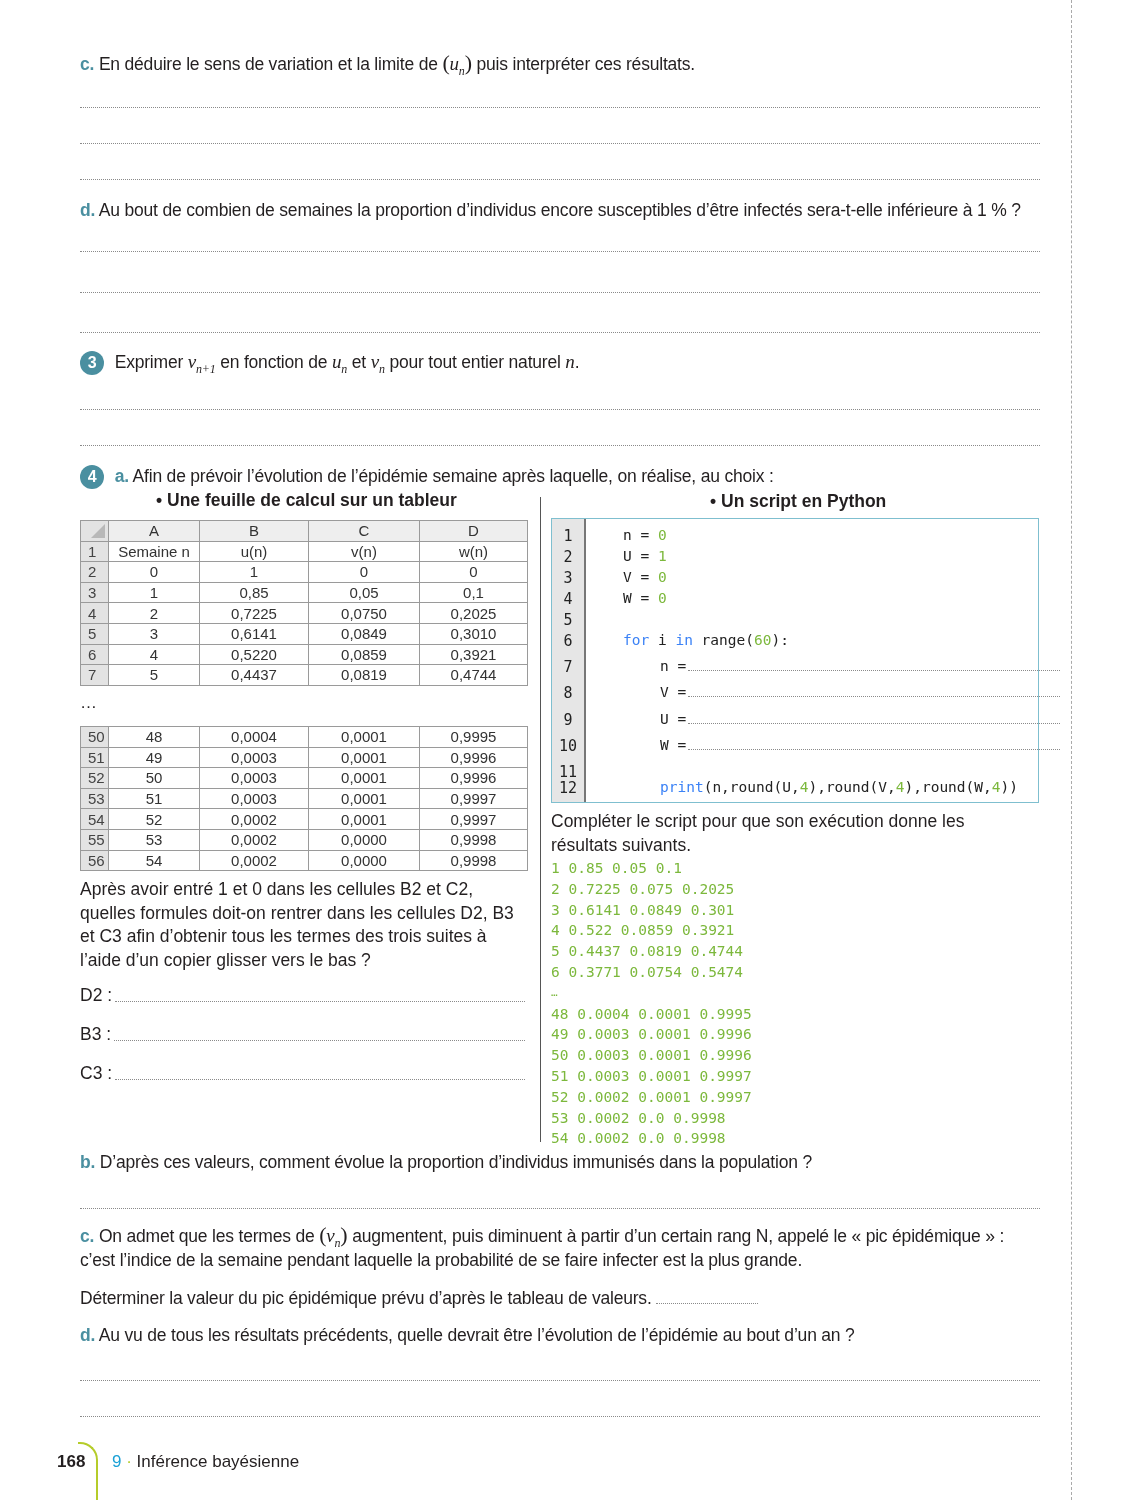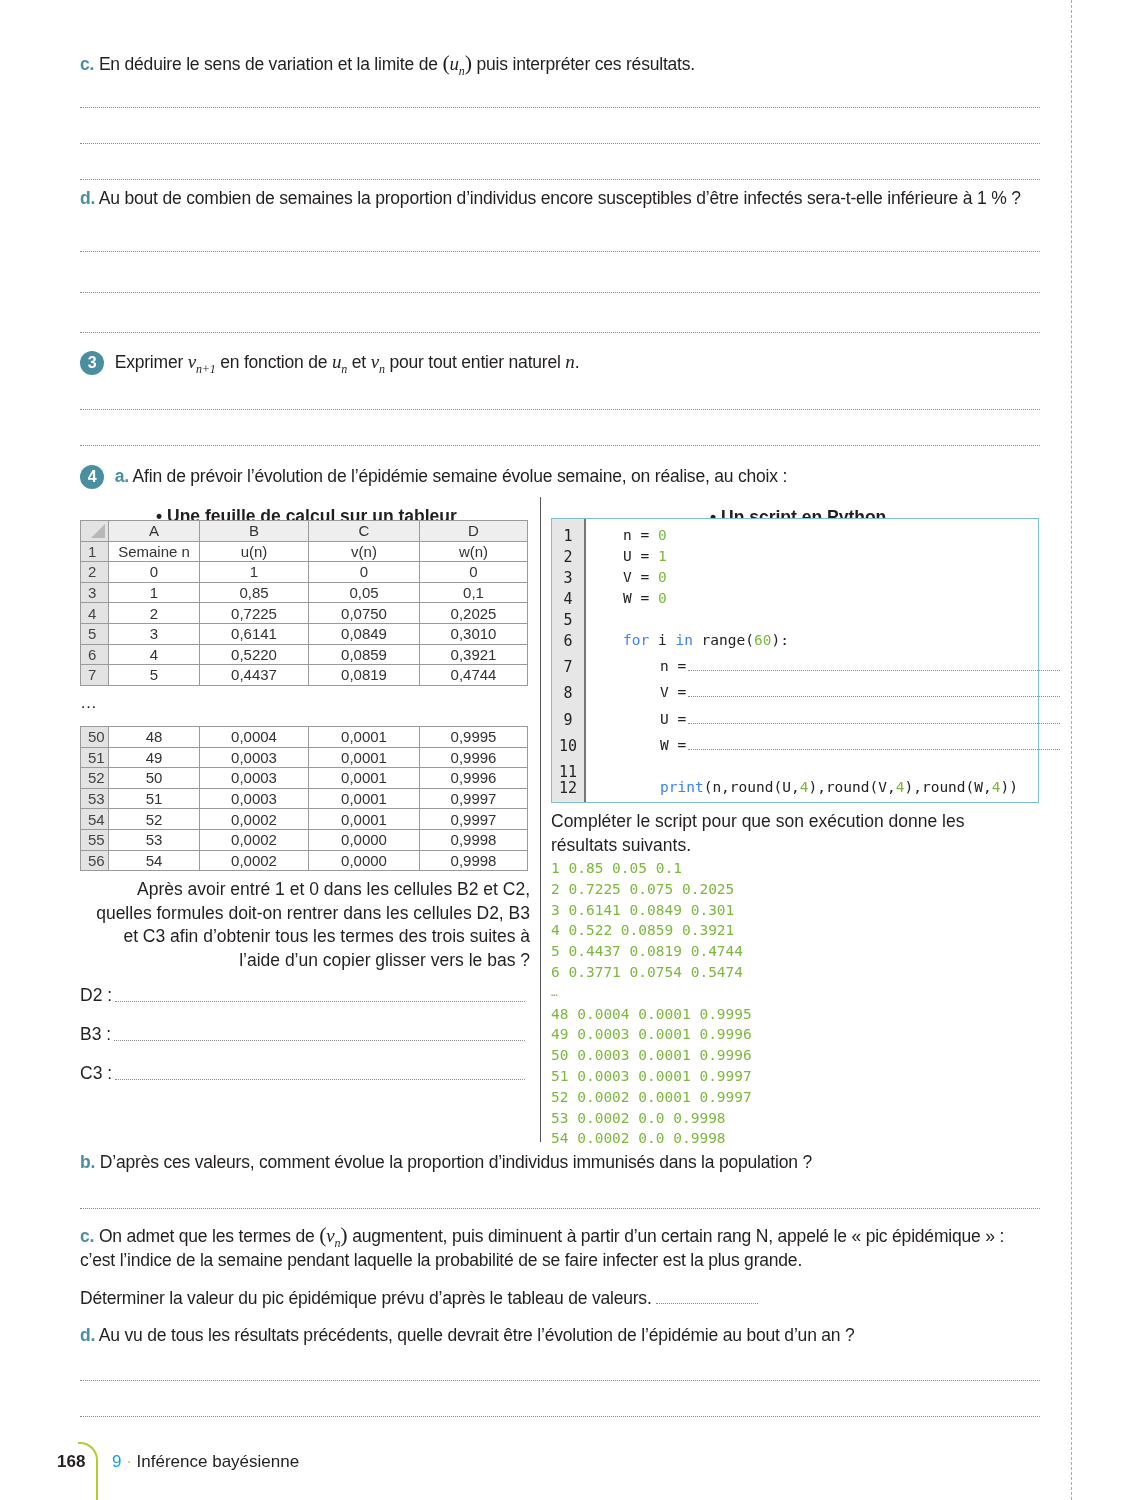--- a/index.html
+++ b/index.html
@@ -12,21 +12,21 @@
   .lbl { color: #4a8fa0; font-weight: bold; }
   .math { font-family: "Liberation Serif", serif; font-style: italic; font-size: 19px; }
   .math sub { font-size: 12px; }
   .paren { font-family: "Liberation Serif", serif; font-size: 22px; font-style: normal; }
   .dotline { position: absolute; left: 80px; width: 960px; border-bottom: 1.5px dotted #8a8a8a; height: 0; }
   .num-badge {
     display: inline-block; width: 24px; height: 24px; border-radius: 50%;
     background: #4a8fa0; color: #fff; font-weight: bold; font-size: 16px;
     text-align: center; line-height: 24px; margin-right: 6px; vertical-align: middle;
   }
-  .sub-head { position: absolute; font-weight: bold; font-size: 17.5px; white-space: nowrap; margin-top: 16px; }
+  .sub-head { position: absolute; font-weight: bold; font-size: 17.5px; white-space: nowrap; }
 
   
   table.sheet { position: absolute; left: 80px; border-collapse: collapse; font-size: 15px; color: #333; }
   table.sheet td, table.sheet th {
     border: 1px solid #9a9a9a; height: 19.6px; padding: 0; text-align: center; font-weight: normal;
   }
   table.sheet .rh { background: #e3e3e3; width: 28px; text-align: left; padding-left: 7px; box-sizing: border-box; color: #444; }
   table.sheet .ch { background: #eeeeee; }
   table.sheet .corner { background: #e3e3e3; position: relative; }
   .corner-tri { position: absolute; right: 3px; bottom: 3px; width: 0; height: 0;
@@ -71,21 +71,21 @@
 <div class="q" style="top:50px;">
   <span class="lbl">c.</span>
   <span>En déduire le sens de variation et la limite de</span>
   <span class="paren">(</span><span class="math"><span>u</span><sub>n</sub></span><span class="paren">)</span>
   <span>puis interpréter ces résultats.</span>
 </div>
 <div class="dotline" style="top:107px;"></div>
 <div class="dotline" style="top:143px;"></div>
 <div class="dotline" style="top:179px;"></div>
 
-<div class="q" style="top:188px;">
+<div class="q" style="top:200px;">
   <span class="lbl">d.</span>
   <span>Au bout de combien de semaines la proportion d’individus encore susceptibles d’être infectés sera-t-elle inférieure à 1 % ?</span>
 </div>
 <div class="dotline" style="top:251px;"></div>
 <div class="dotline" style="top:292px;"></div>
 <div class="dotline" style="top:332px;"></div>
 
 <div class="q" style="top:351px;">
   <span class="num-badge">3</span>
   <span>Exprimer</span>
@@ -96,21 +96,21 @@
   <span class="math"><span>v</span><sub>n</sub></span>
   <span>pour tout entier naturel</span>
   <span class="math">n</span><span>.</span>
 </div>
 <div class="dotline" style="top:409px;"></div>
 <div class="dotline" style="top:445px;"></div>
 
 <div class="q" style="top:465px;">
   <span class="num-badge">4</span>
   <span class="lbl">a.</span>
-  <span>Afin de prévoir l’évolution de l’épidémie semaine évolue semaine, on réalise, au choix :</span>
+  <span>Afin de prévoir l’évolution de l’épidémie semaine après laquelle, on réalise, au choix :</span>
 </div>
 <div class="sub-head" style="left:156px; top:490px;">• Une feuille de calcul sur un tableur</div>
 <div class="sub-head" style="left:710px; top:491px;">• Un script en Python</div>
 
 <div class="vdivider"></div>
 
 <table class="sheet" style="top:520px;">
   <tbody>
       <tr>
     <th class="rh corner">
@@ -224,21 +224,21 @@
       <tr>
         <td class="rh">56</td>
         <td class="c0">54</td>
         <td class="c1">0,0002</td>
         <td class="c2">0,0000</td>
         <td class="c3">0,9998</td>
       </tr>
     </tbody>
 </table>
 
-<div class="para" style="top:878px;text-align:right;">Après avoir entré 1 et 0 dans les cellules B2 et C2, quelles formules doit-on rentrer dans les cellules D2, B3 et C3 afin d’obtenir tous les termes des trois suites à l’aide d’un copier glisser vers le bas ?</div>
+<div class="para" style="top:878px;">Après avoir entré 1 et 0 dans les cellules B2 et C2, quelles formules doit-on rentrer dans les cellules D2, B3 et C3 afin d’obtenir tous les termes des trois suites à l’aide d’un copier glisser vers le bas ?</div>
 
 <div class="fill-row" style="top:985px;">
     <span>D2 :</span>
     <span class="dots"></span>
   </div>
 <div class="fill-row" style="top:1024px;">
     <span>B3 :</span>
     <span class="dots"></span>
   </div>
 <div class="fill-row" style="top:1063px;">

